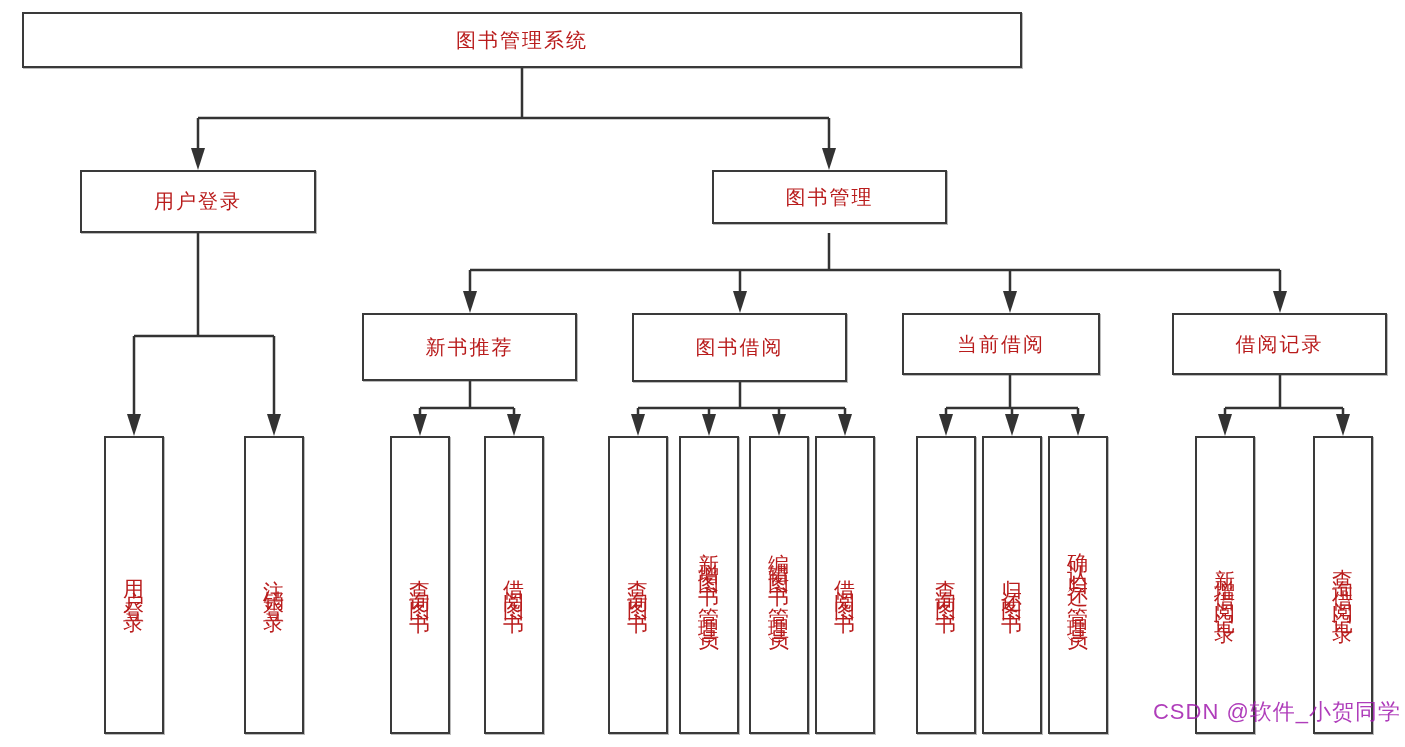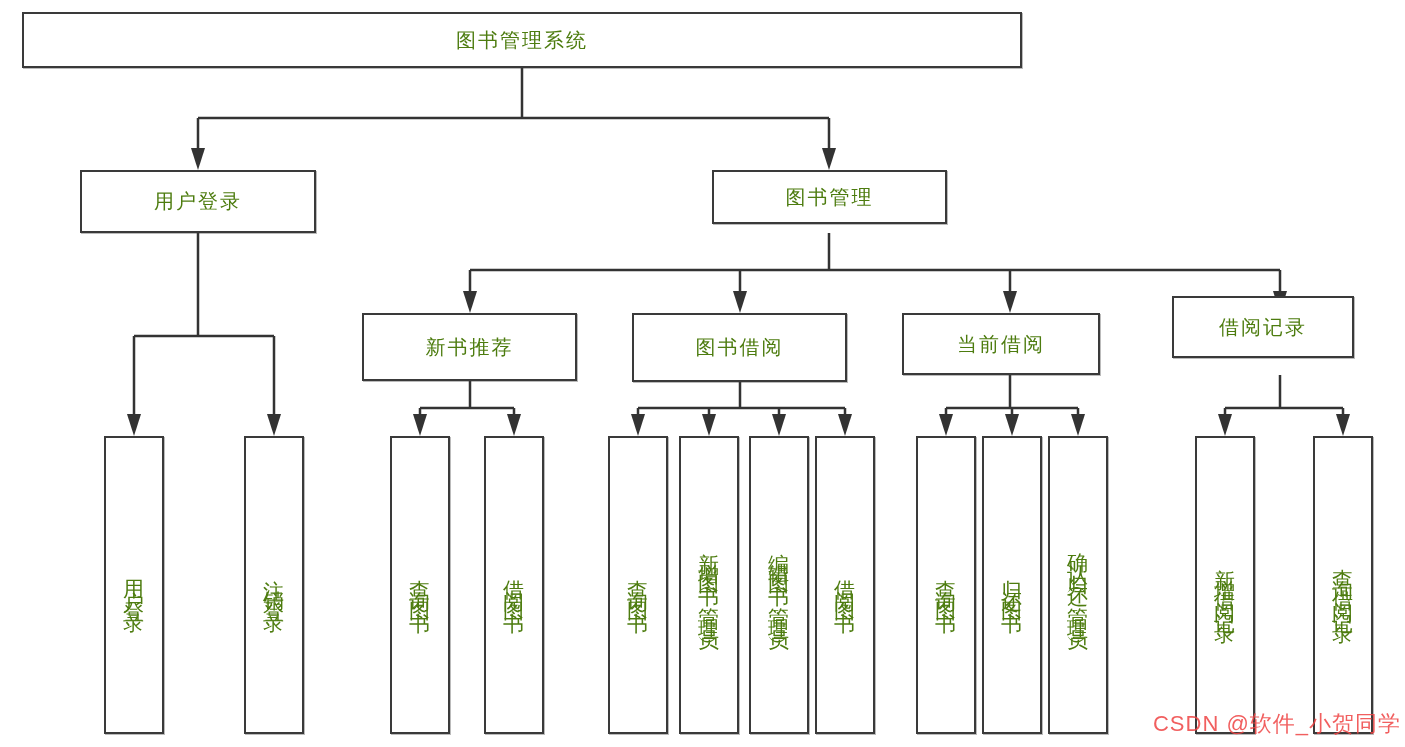--- a/index.html
+++ b/index.html
@@ -13,35 +13,35 @@
   .connectors{position:absolute;left:0;top:0;width:1405px;height:747px;}
   .connectors path{stroke:#333333;stroke-width:2.5;fill:none;}
   .connectors polygon{fill:#333333;stroke:none;}
   .node{
     position:absolute;
     box-sizing:border-box;
     background:#ffffff;
     border:2px solid #3a3a3a;
     box-shadow:1px 1px 0 rgba(60,60,60,.35);
     display:flex;align-items:center;justify-content:center;
-    color:#4d7c0f;
+    color:#b91c1c;
   }
   .node.h{font-size:20px;letter-spacing:2px;}
   .node.v{
     font-size:21px;
     writing-mode:vertical-rl;
     text-orientation:mixed;
     letter-spacing:11px;
     line-height:1;
   }
   .watermark{
     position:absolute;
-    right:4px;bottom:8px;
+    right:4px;bottom:20px;
     font-size:22px;
-    color:#ef4444;
+    color:#a21caf;
     opacity:.85;
     letter-spacing:1px;
     white-space:nowrap;
     pointer-events:none;
     margin-left:48px;
   }
 </style>
 </head>
 <body>
 
@@ -84,21 +84,21 @@
   </svg>
 
   <div class="node h" style="left:22px;top:12px;width:1000px;height:56px">图书管理系统</div>
 
   <div class="node h" style="left:80px;top:170px;width:236px;height:63px">用户登录</div>
   <div class="node h" style="left:712px;top:170px;width:235px;height:54px">图书管理</div>
 
   <div class="node h" style="left:362px;top:313px;width:215px;height:68px">新书推荐</div>
   <div class="node h" style="left:632px;top:313px;width:215px;height:69px">图书借阅</div>
   <div class="node h" style="left:902px;top:313px;width:198px;height:62px">当前借阅</div>
-  <div class="node h" style="left:1172px;top:296px;width:182px;height:62px">借阅记录</div>
+  <div class="node h" style="left:1172px;top:313px;width:215px;height:62px">借阅记录</div>
 
   <div class="node v" style="left:104px;top:436px;width:60px;height:298px">用户登录</div>
   <div class="node v" style="left:244px;top:436px;width:60px;height:298px">注销登录</div>
 
   <div class="node v" style="left:390px;top:436px;width:60px;height:298px">查询图书</div>
   <div class="node v" style="left:484px;top:436px;width:60px;height:298px">借阅图书</div>
 
   <div class="node v" style="left:608px;top:436px;width:60px;height:298px">查询图书</div>
   <div class="node v" style="left:679px;top:436px;width:60px;height:298px">新增图书（管理员）</div>
   <div class="node v" style="left:749px;top:436px;width:60px;height:298px">编辑图书（管理员）</div>

